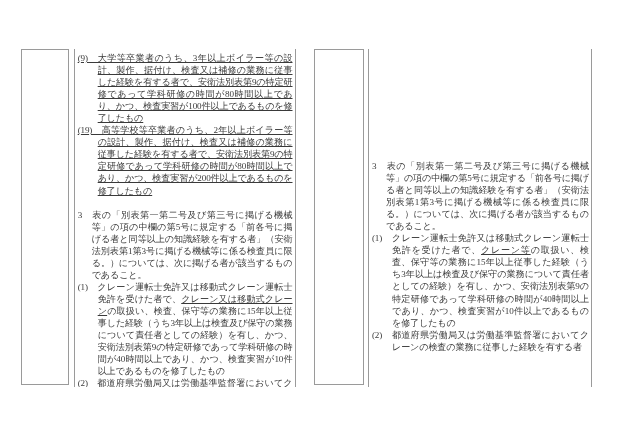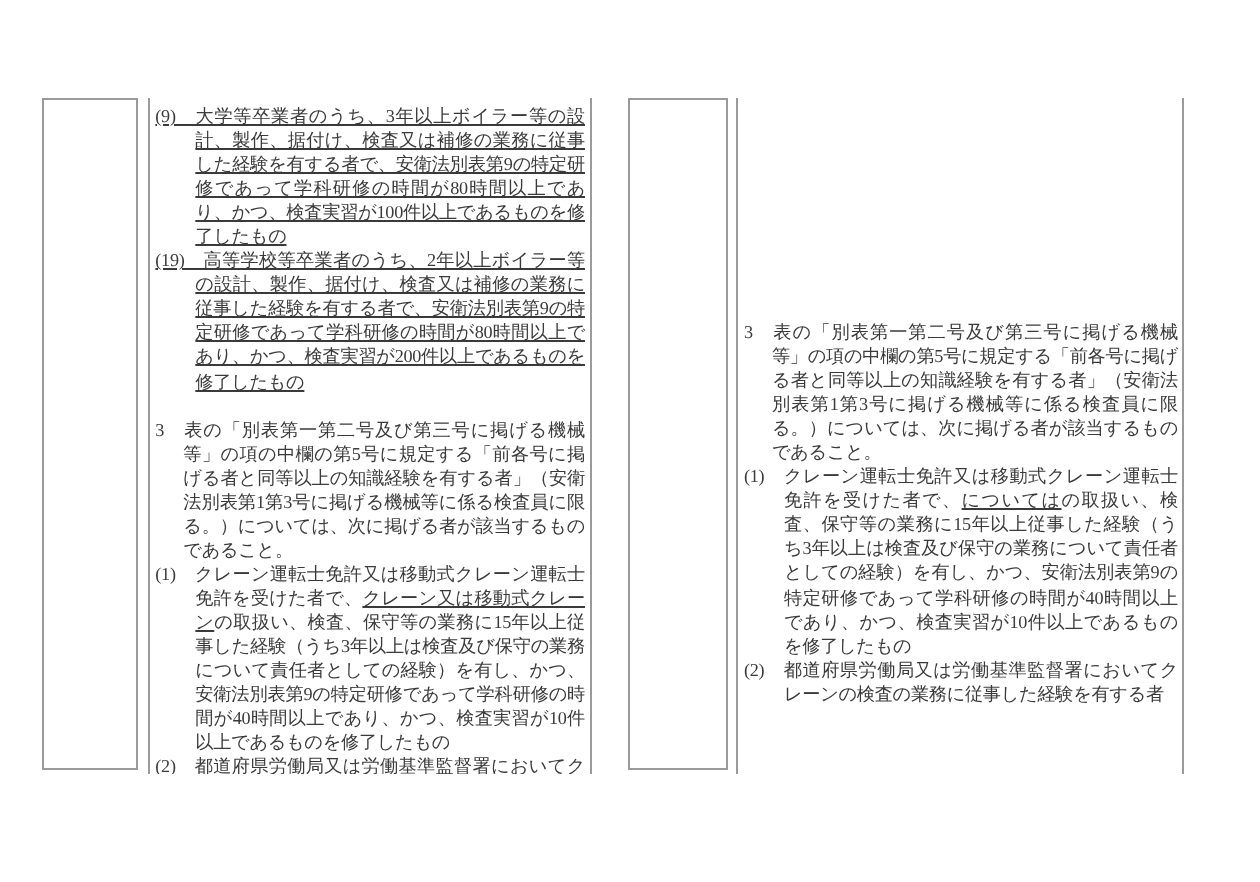--- a/index.html
+++ b/index.html
@@ -158,21 +158,21 @@
 
         <td class="col-gap-b"></td>
 
         <td class="col-textB">
           <div class="colbody">
 
             <div style="height:108px"></div>
 
             <p class="para item-num">3　表の「別表第一第二号及び第三号に掲げる機械等」の項の中欄の第5号に規定する「前各号に掲げる者と同等以上の知識経験を有する者」（安衛法別表第1第3号に掲げる機械等に係る検査員に限る。）については、次に掲げる者が該当するものであること。</p>
 
-            <p class="para item-paren"><span>(1)　クレーン運転士免許又は移動式クレーン運転士免許を受けた者で、</span><span class="u">については</span><span>の取扱い、検査、保守等の業務に15年以上従事した経験（うち3年以上は検査及び保守の業務について責任者としての経験）を有し、かつ、安衛法別表第9の特定研修であって学科研修の時間が40時間以上であり、かつ、検査実習が10件以上であるものを修了したもの</span></p>
+            <p class="para item-paren"><span>(1)　クレーン運転士免許又は移動式クレーン運転士免許を受けた者で、</span><span class="u">クレーン等</span><span>の取扱い、検査、保守等の業務に15年以上従事した経験（うち3年以上は検査及び保守の業務について責任者としての経験）を有し、かつ、安衛法別表第9の特定研修であって学科研修の時間が40時間以上であり、かつ、検査実習が10件以上であるものを修了したもの</span></p>
 
             <p class="para item-paren">(2)　都道府県労働局又は労働基準監督署においてクレーンの検査の業務に従事した経験を有する者</p>
 
           </div>
         </td>
 
         <td class="col-endgap"></td>
         <td class="col-endgutter rule-only bar-r"></td>
 
       </tr>

